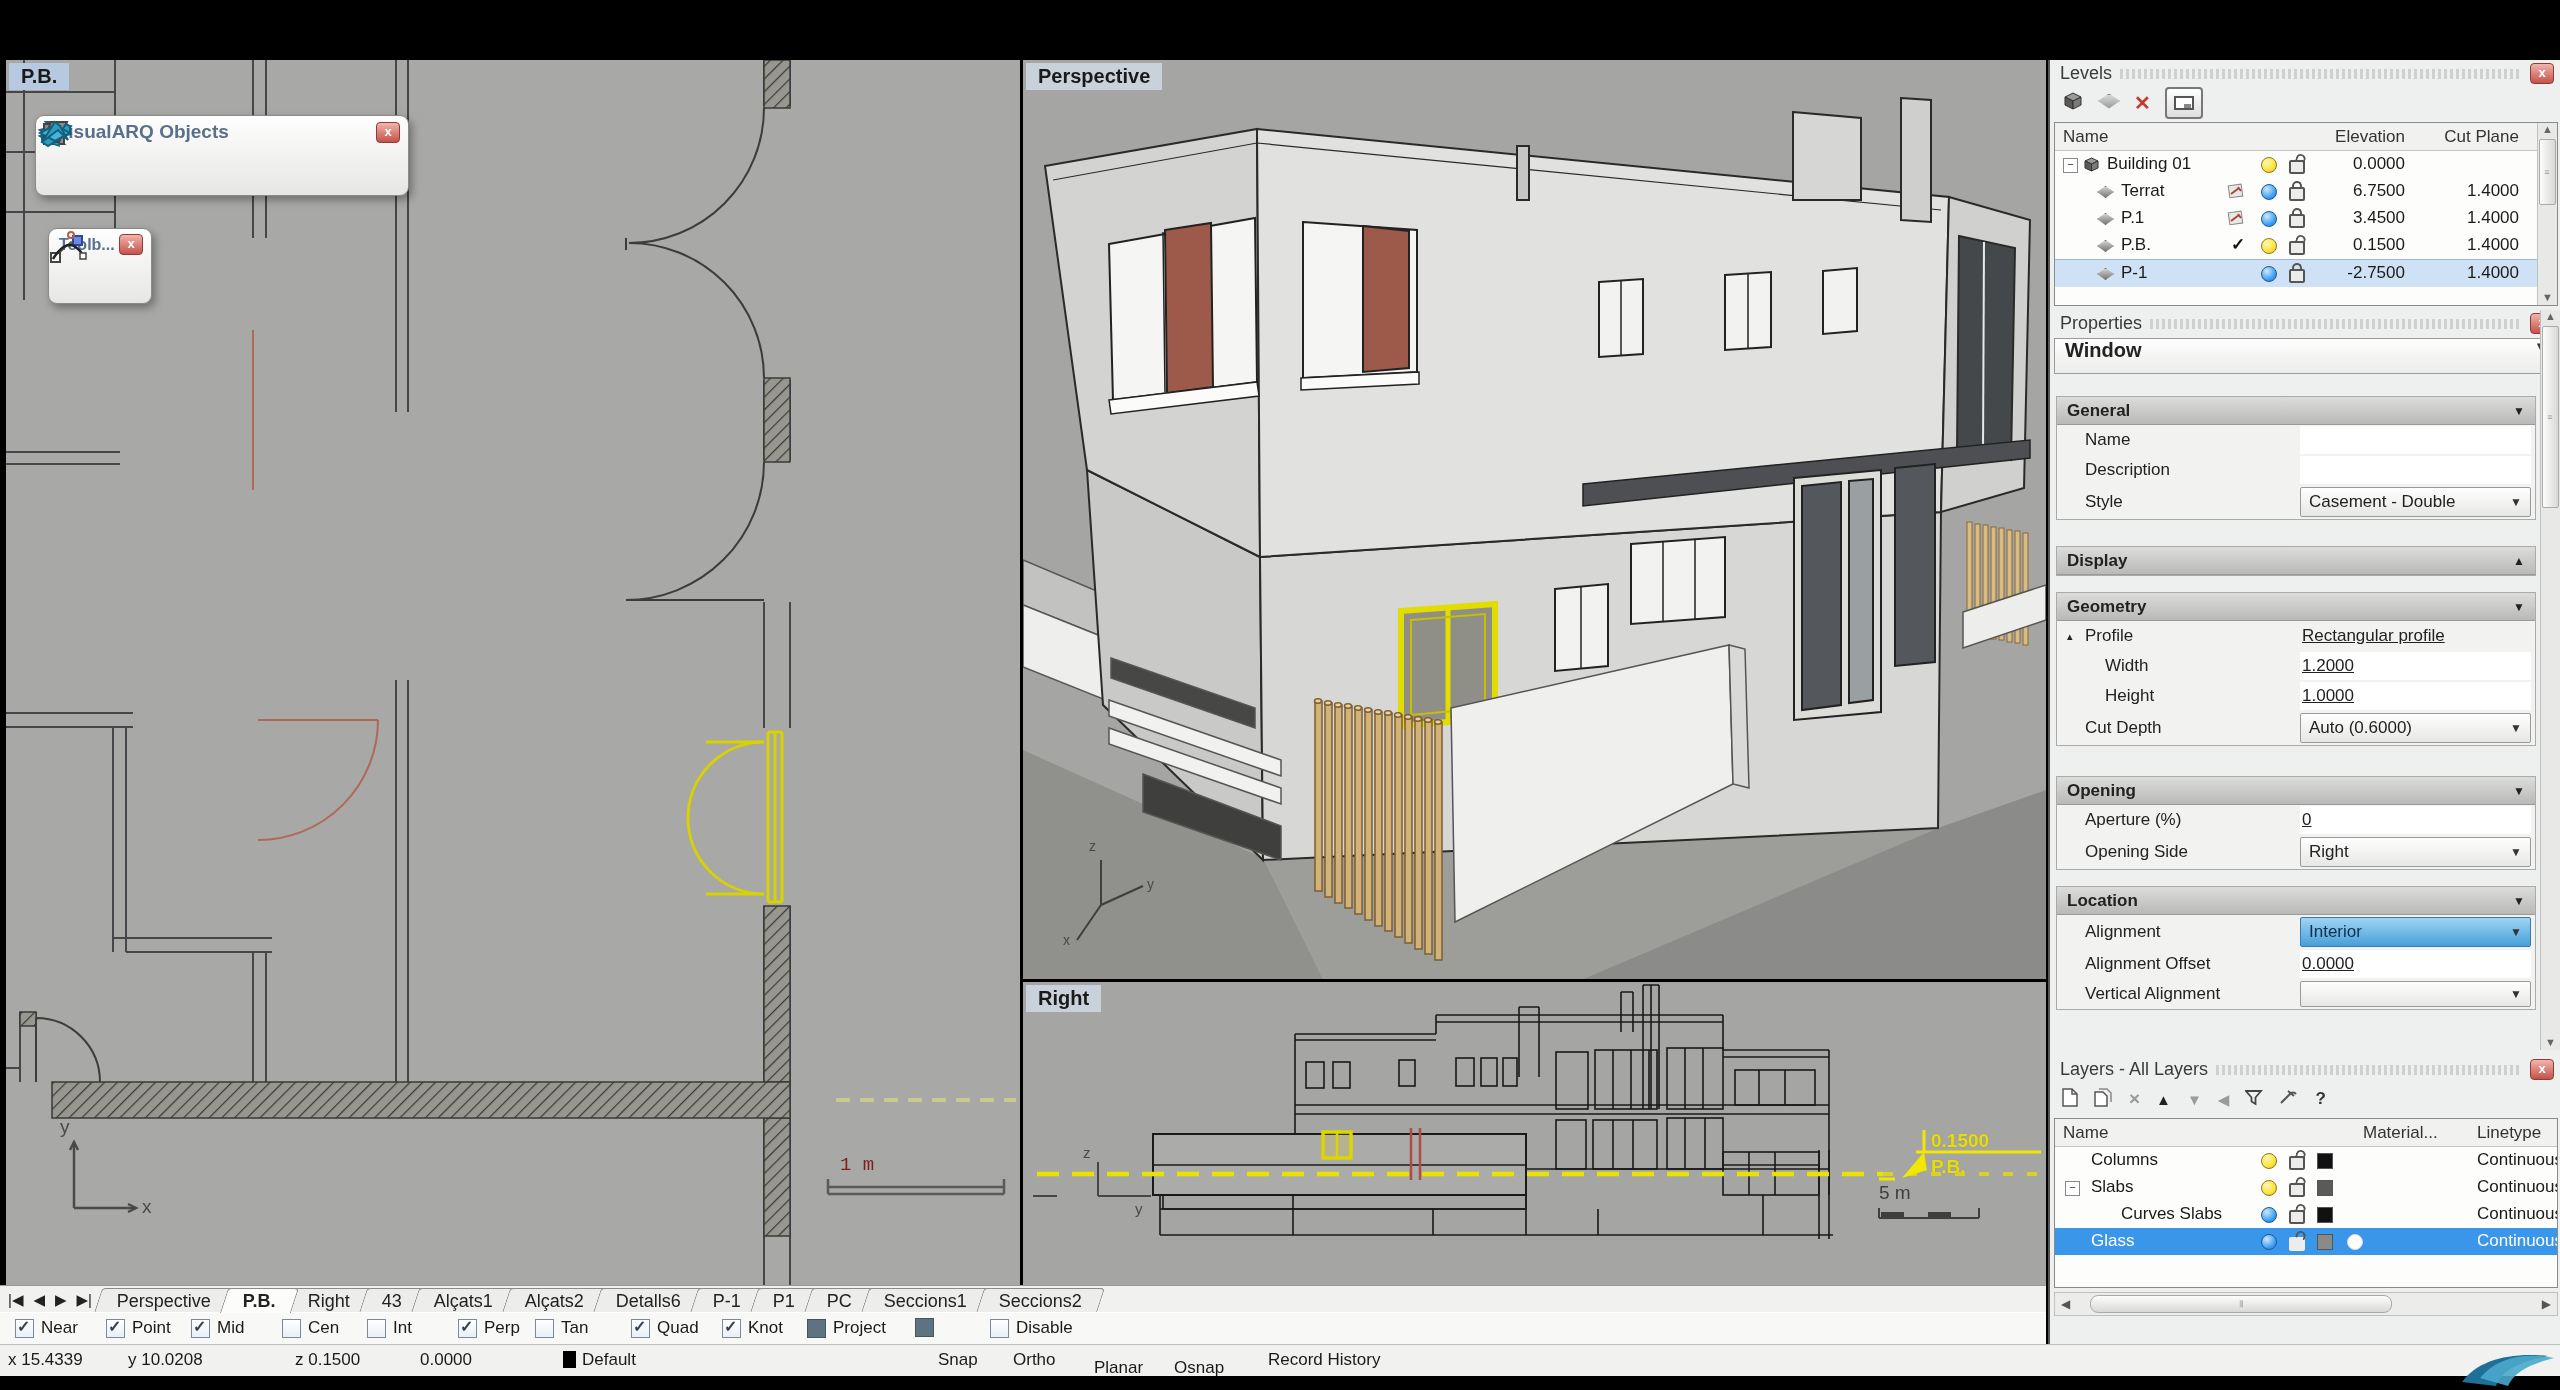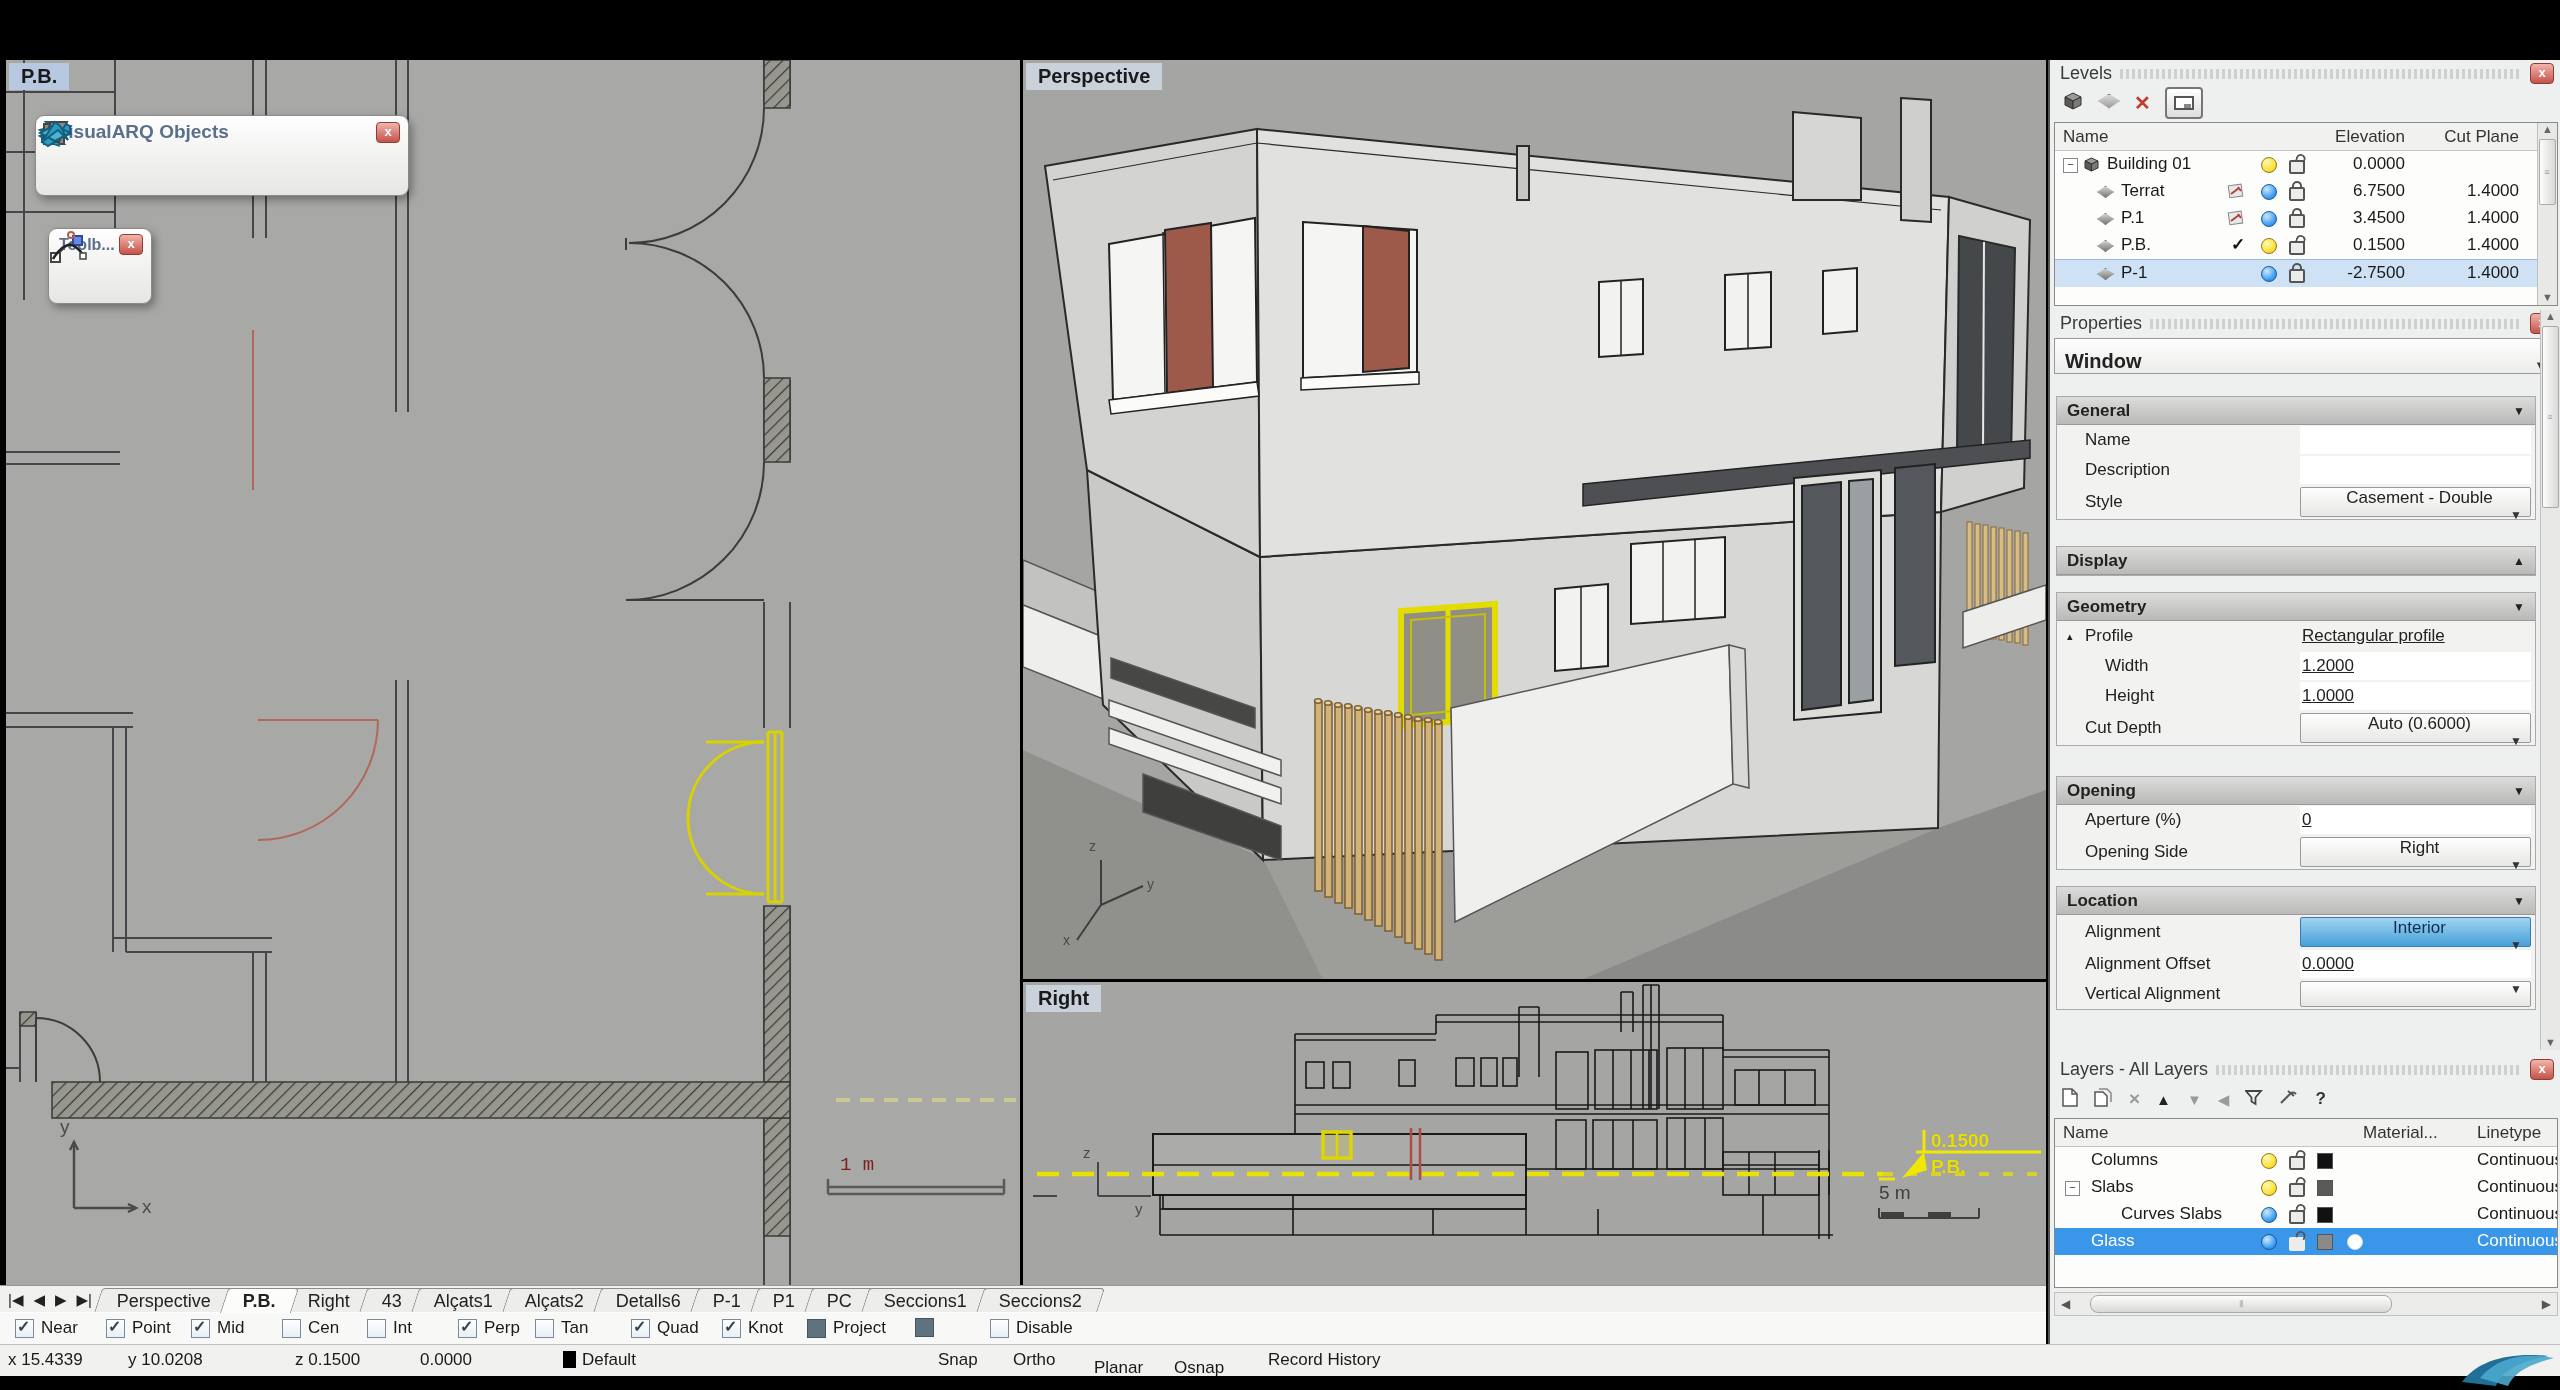--- a/index.html
+++ b/index.html
@@ -72,37 +72,37 @@
   .lock{width:12px;height:10px;background:#ececea;border:2px solid #555;border-radius:2px;position:relative;margin-top:6px;}
   .lock::before{content:"";position:absolute;top:-8px;left:1px;width:6px;height:6px;border:2px solid #555;border-bottom:none;
                 border-radius:5px 5px 0 0;}
   .lock.open::before{left:5px;transform:rotate(18deg);}
   .checkmark{font-size:17px;font-weight:bold;color:#111;}
   .swatch{width:14px;height:14px;border:1px solid #555;}
   .matdot{width:14px;height:14px;border-radius:50%;background:#fff;border:1px solid #ddd;}
 
   
   .objsel{position:absolute;left:4px;right:4px;top:28px;height:34px;background:linear-gradient(#fefefe,#ececea);
-          border:1px solid #9a9a98;display:flex;align-items:flex-end;}
+          border:1px solid #9a9a98;display:flex;align-items:flex-start;}
   .objsel .t{font-size:20px;font-weight:bold;margin-left:10px;color:#222;}
   .objsel .arr{margin-left:auto;margin-right:10px;font-size:13px;color:#333;}
   #props-scroll{position:absolute;left:4px;right:24px;top:66px;bottom:0;overflow:hidden;}
   .sect{border:1px solid #aaa;margin:0 2px 0 2px;background:#f2f2f0;}
   .shead{height:27px;background:linear-gradient(#dcdcda,#b9b9b7);border-bottom:1px solid #999;display:flex;align-items:center;}
   .shead .t{font-size:17px;font-weight:bold;margin-left:10px;color:#222;}
   .shead .arr{margin-left:auto;margin-right:10px;font-size:12px;color:#222;}
   .prow{position:relative;height:30px;display:flex;align-items:center;background:#f2f2f0;}
   .plabel{margin-left:28px;font-size:17px;color:#222;white-space:nowrap;}
   .plabel.sub{margin-left:48px;}
   .pmark{position:absolute;left:10px;font-size:11px;color:#222;}
   .pval{position:absolute;left:243px;right:4px;top:1px;bottom:1px;display:flex;align-items:center;font-size:17px;}
   .pval.white{background:#fff;}
   .pval .vt{margin-left:2px;text-decoration:underline;}
   .dd{position:absolute;left:243px;right:4px;top:2px;bottom:2px;display:flex;align-items:center;
-      background:linear-gradient(#fefefe,#e7e7e5);border:1px solid #9a9a98;border-radius:2px;font-size:17px;flex-direction:column;}
+      background:linear-gradient(#fefefe,#e7e7e5);border:1px solid #9a9a98;border-radius:2px;font-size:17px;}
   .dd .vt{margin-left:8px;white-space:nowrap;}
   .dd .arr{margin-left:auto;margin-right:8px;font-size:12px;color:#333;}
   .dd.bluesel{background:linear-gradient(#9fd4f2,#47a0d8);border-color:#3a7ab0;color:#0f2f4e;}.gap26{height:26px}.gap30{height:30px}.gap16{height:16px}.gap20{height:20px}
 
   
   #tab-bar{position:absolute;left:0;top:1285px;width:2046px;height:27px;background:#f1f1ef;border-top:1px solid #999;
            display:flex;align-items:flex-end;}
   .navbtns{display:flex;align-items:center;height:100%;padding:0 6px 0 8px;gap:10px;font-size:15px;color:#222;}
   .tabs{display:flex;align-items:flex-end;height:100%;}
   .tab{height:24px;line-height:24px;padding:0 18px;margin-right:-6px;background:#ededeb;border:1px solid #8a8a88;border-bottom:none;

